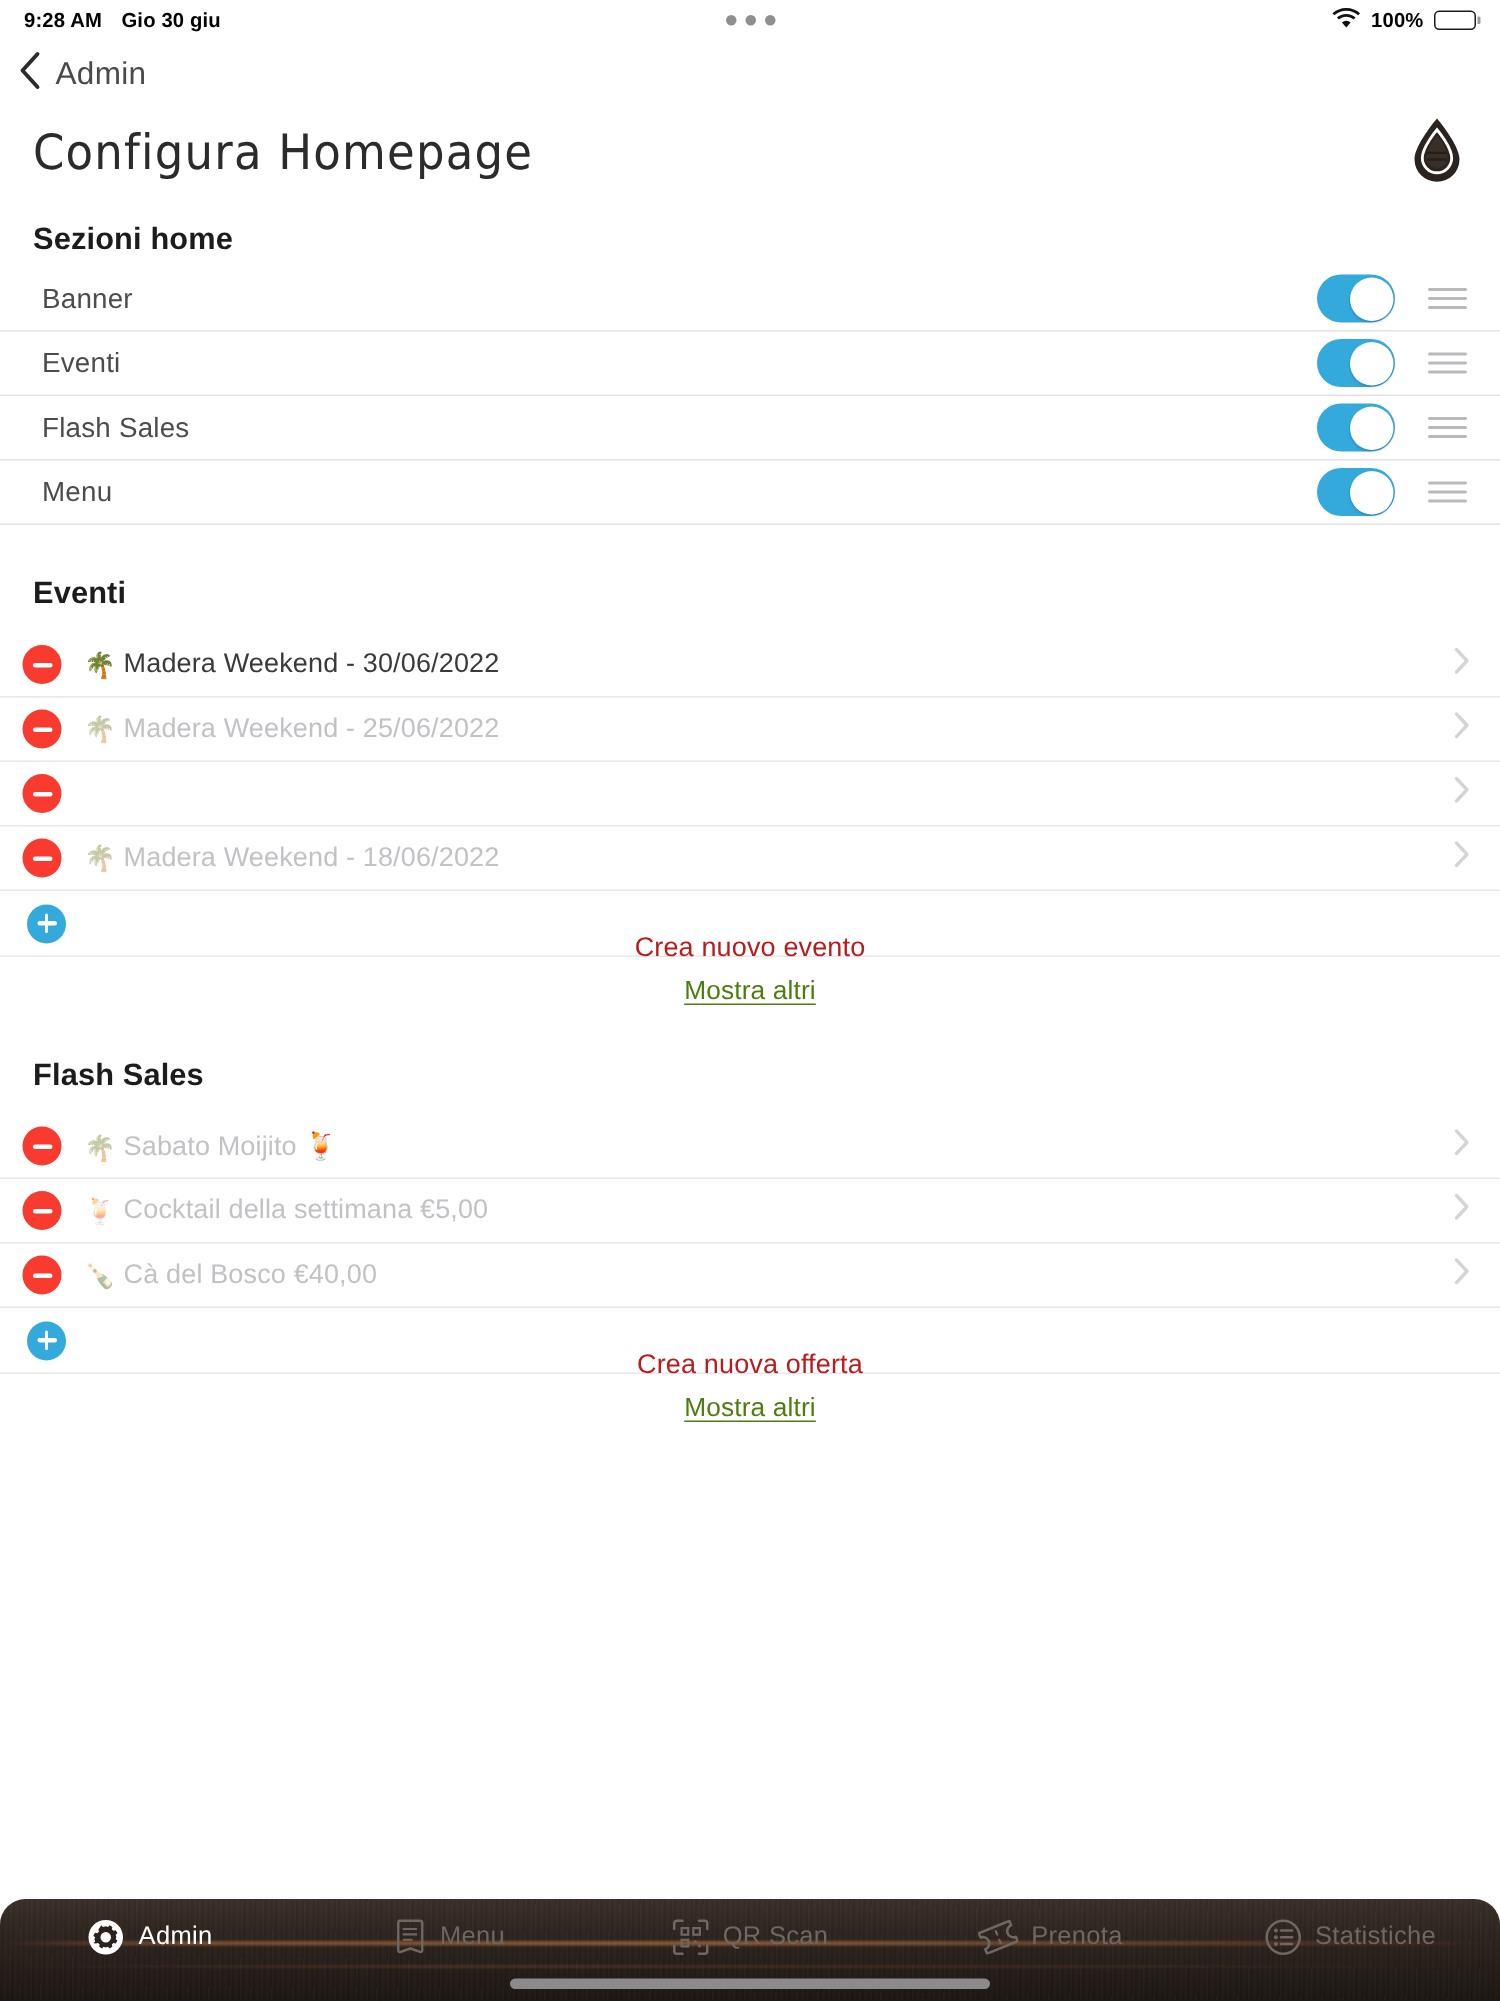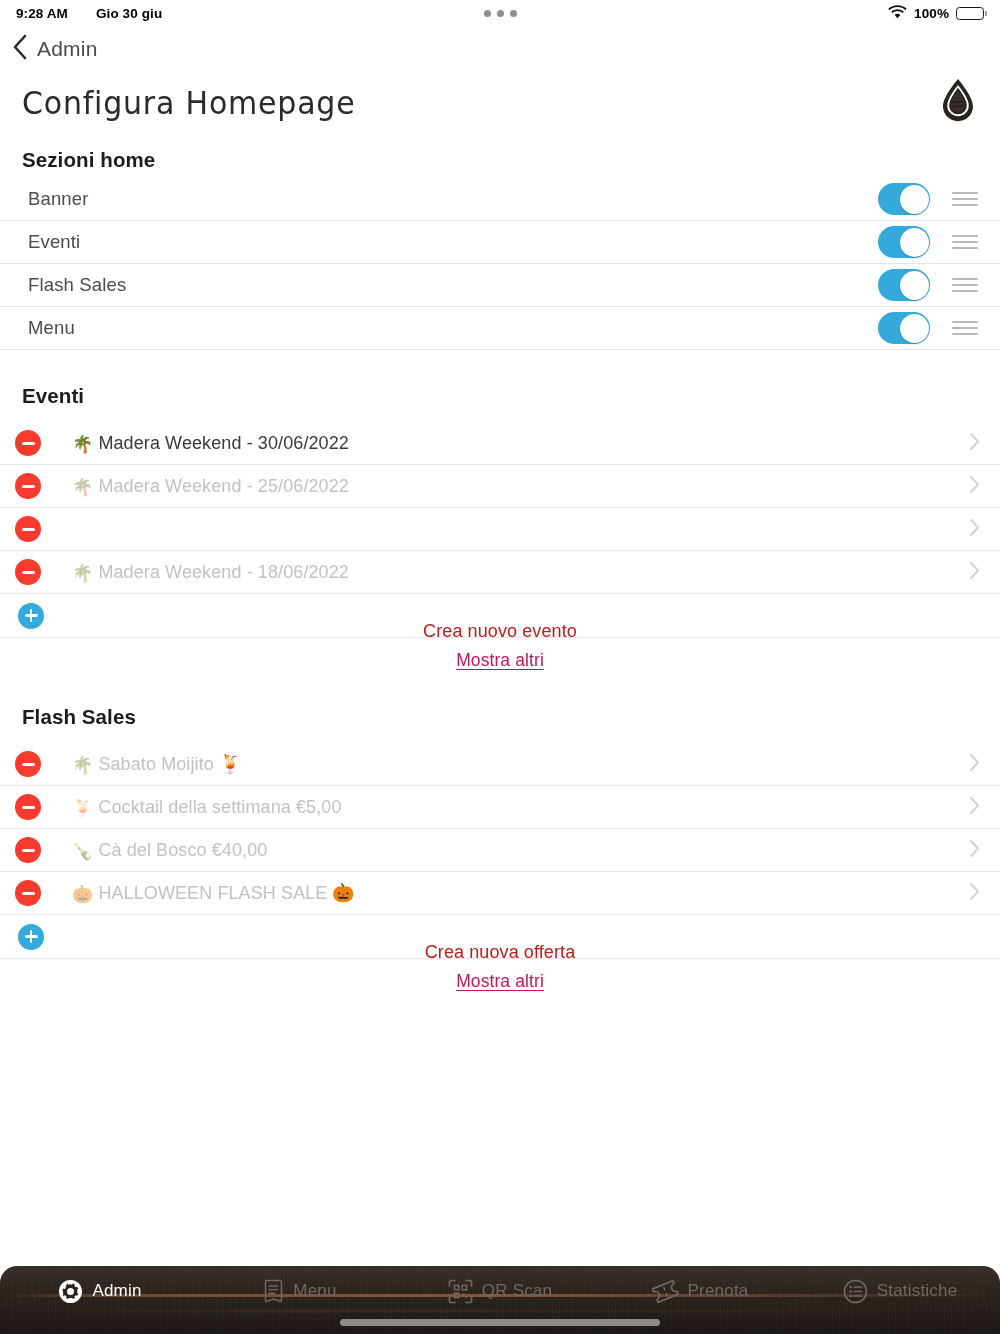--- a/index.html
+++ b/index.html
@@ -28,21 +28,21 @@
     width: 1000px;
     height: 26px;
     display: flex;
     align-items: center;
     padding: 0 16px;
     font-size: 13.5px;
     font-weight: bold;
     color: #000;
     letter-spacing: 0.1px;
   }
-  .sb-left { display: flex; align-items: center; gap: 28px; }
+  .sb-left { display: flex; align-items: center; gap: 13px; }
   .sb-center {
     position: absolute;
     left: 0; right: 0;
     display: flex;
     justify-content: center;
     align-items: center;
     gap: 6px;
     pointer-events: none;
   }
   .sb-dot { width: 7px; height: 7px; border-radius: 50%; background: #8e8e93; }
@@ -203,21 +203,21 @@
   .btn-plus::before, .btn-plus::after {
     content: "";
     position: absolute;
     background: #fff;
     border-radius: 1.5px;
   }
   .btn-plus::before { width: 13px; height: 2.8px; }
   .btn-plus::after { width: 2.8px; height: 13px; }
 
   .item-text {
-    margin-left: 31px;
+    margin-left: 15px;
     font-size: 18px;
     color: #3a3a3c;
     letter-spacing: 0.1px;
     white-space: nowrap;
   }
   .item-row.dim .item-text { color: #c2c2c6; }
   .item-row.dim .emoji { opacity: 0.42; }
   .emoji {
     font-family: "DejaVu Sans", sans-serif;
     font-size: 17px;
@@ -246,21 +246,21 @@
   }
   .showmore-row {
     height: 44px;
     display: flex;
     align-items: center;
     justify-content: center;
     cursor: pointer;
   }
   .showmore-label {
     font-size: 17.5px;
-    color: #be185d;
+    color: #4d7c0f;
     text-decoration: underline;
     text-underline-offset: 3px;
     letter-spacing: 0.1px;
   }
 
   
   .tabbar {
     position: absolute;
     bottom: 0; left: 0;
     width: 1000px;
@@ -523,31 +523,20 @@
           <i></i>
         </span>
       <span class="item-text"><span class="emoji">🍾</span> <span>Cà del Bosco €40,00</span></span>
       <span class="chev-right">
         <svg width="11" height="19" viewBox="0 0 11 19">
             <polyline points="2,2 9,9.5 2,17" fill="none" stroke="#d4d4d8" stroke-width="2.2" stroke-linecap="round" stroke-linejoin="round"></polyline>
           </svg>
       </span>
     </div>
 
-    <div class="item-row dim">
-      <span class="btn-minus">
-          <i></i>
-        </span>
-      <span class="item-text"><span class="emoji">🎃</span> <span>HALLOWEEN FLASH SALE 🎃</span></span>
-      <span class="chev-right">
-        <svg width="11" height="19" viewBox="0 0 11 19">
-            <polyline points="2,2 9,9.5 2,17" fill="none" stroke="#d4d4d8" stroke-width="2.2" stroke-linecap="round" stroke-linejoin="round"></polyline>
-          </svg>
-      </span>
-    </div>
 
     <div class="create-row">
       <span class="btn-plus"></span>
       <span class="create-label">Crea nuova offerta</span>
     </div>
 
     <div class="showmore-row">
       <span class="showmore-label">Mostra altri</span>
     </div>
   </div>

